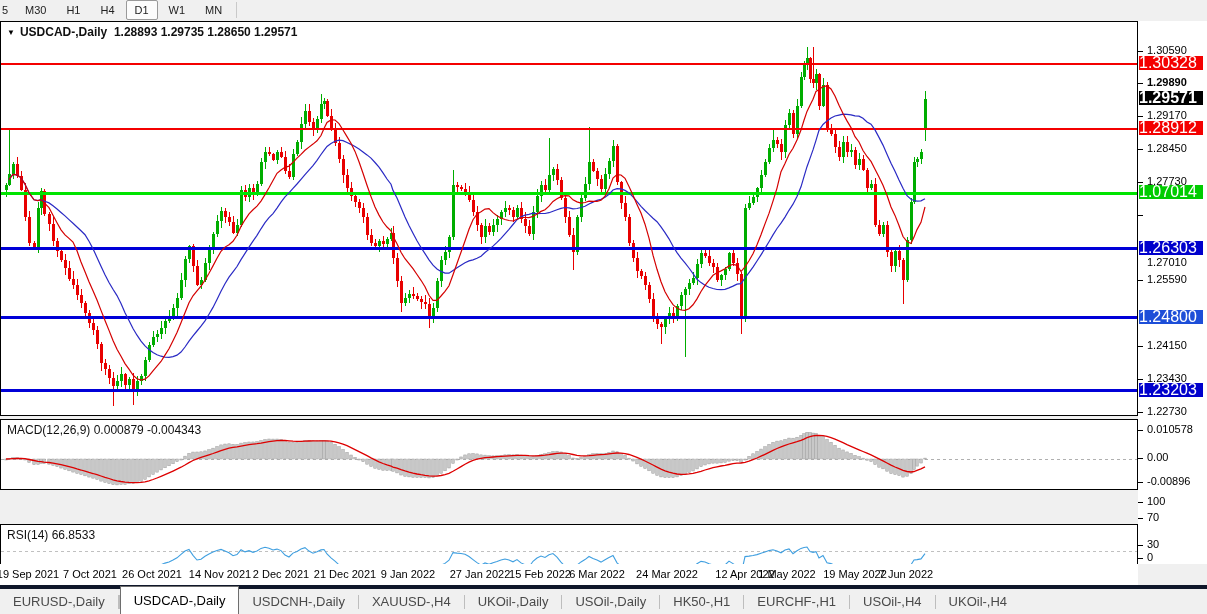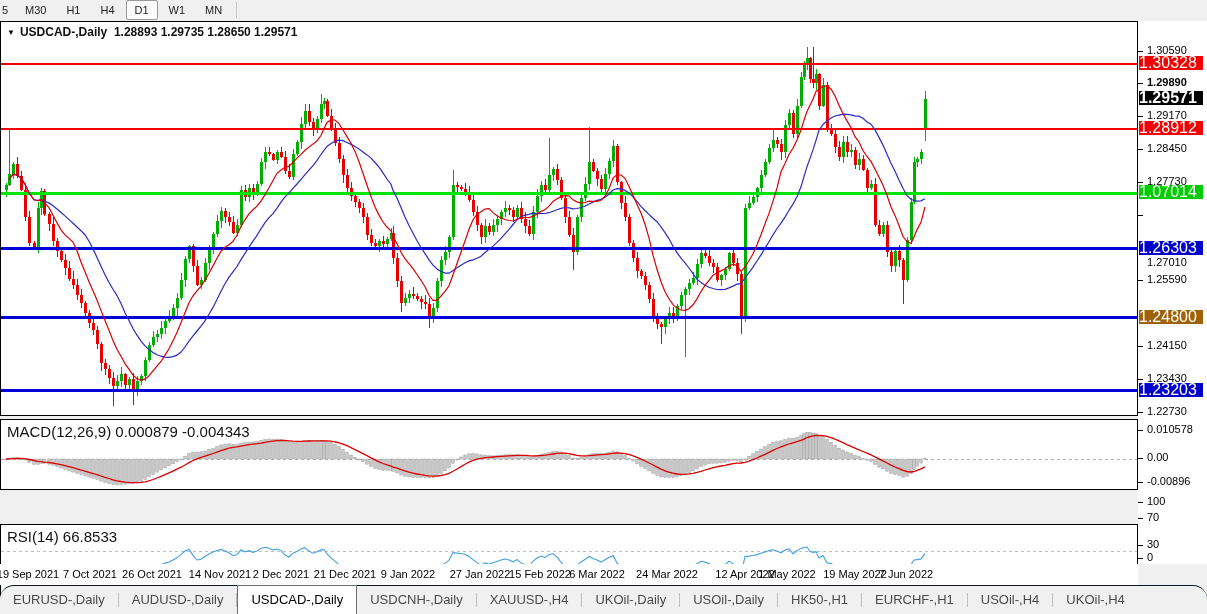--- a/index.html
+++ b/index.html
@@ -16,40 +16,40 @@
   .tf-btn.partial{width:9px;padding:0 2px 0 0;overflow:hidden;}
   .tb-sep{width:1px;height:16px;background:#c9c9c9;margin:0 4px;}
 
   
   .panel{position:absolute;left:0;background:#fff;border:1px solid #000;box-sizing:border-box;}
   #main-panel{top:21px;width:1138px;height:395px;}
   #macd-panel{top:419px;width:1138px;height:71px;}
   #rsi-panel {top:492px;width:1138px;height:72px;margin-top:32px;}
   .panel svg{position:absolute;left:0;top:0;}
 
-  .panel-label{position:absolute;left:6px;top:3px;font-size:15px;color:#111;
+  .panel-label{position:absolute;left:6px;top:3px;font-size:12px;color:#111;
                white-space:pre;z-index:5;}
   #chart-title{font-weight:700;font-size:12px;display:flex;align-items:center;gap:5px;}
   #chart-title .tri{font-size:8px;position:relative;top:0px;color:#000;}
 
   
   #axis-bg{position:absolute;left:1138px;top:21px;width:69px;height:543px;background:#fff;}
   .ax-label{position:absolute;left:9px;font-size:11px;color:#000;white-space:nowrap;}
   .ax-tick{position:absolute;left:0px;width:5px;height:1px;background:#000;}
   .badge{position:absolute;left:1px;width:64px;height:14px;font-size:16px;color:#fff;
          line-height:14px;box-sizing:border-box;white-space:nowrap;}
 
   
   #date-strip{position:absolute;left:0;top:564px;width:1138px;height:21px;background:#fff;}
   .date-label{position:absolute;top:4px;width:90px;margin-left:-45px;text-align:center;
               font-size:11px;color:#000;white-space:nowrap;}
 
   
   #tabbar{position:absolute;left:0;top:585px;width:1207px;height:29px;background:#f0f0f0;
-          border-top:1px solid #0f172a;box-sizing:border-box;display:flex;align-items:center;border-radius:14px;}
+          border-top:4px solid #0f172a;box-sizing:border-box;display:flex;align-items:center;}
   .tab{font-size:13px;color:#4a4a4a;padding:0 13px;height:26px;line-height:26px;
        white-space:nowrap;cursor:default;}
   .tab.active{background:#fff;color:#000;border:1px solid #6e6e6e;border-bottom:none;
               height:28px;line-height:27px;margin-top:-2px;position:relative;z-index:2;}
   .tab-sep{width:1px;height:14px;background:#bdbdbd;}
 </style>
 </head>
 <body>
 
 <div id="stage">
@@ -820,21 +820,21 @@
       <div class="ax-label" style="top: 318px;">1.24150</div>
       <div class="ax-tick" style="top: 358px;"></div>
       <div class="ax-label" style="top: 351px;">1.23430</div>
       <div class="ax-tick" style="top: 391px;"></div>
       <div class="ax-label" style="top: 384px;">1.22730</div>
       <div class="badge" style="top: 35px; background: rgb(244, 0, 0);">1.30328</div>
       <div class="badge" style="top: 70px; background: rgb(0, 0, 0); font-weight: bold;">1.29571</div>
       <div class="badge" style="top: 100px; background: rgb(244, 0, 0);">1.28912</div>
       <div class="badge" style="top: 164px; background: rgb(0, 204, 0);">1.07014</div>
       <div class="badge" style="top: 220px; background: rgb(0, 0, 204);">1.26303</div>
-      <div class="badge" style="top: 289px; background: #a16207;">1.24800</div>
+      <div class="badge" style="top: 289px; background: #1d4ed8;">1.24800</div>
       <div class="badge" style="top: 362px; background: rgb(0, 0, 204);">1.23203</div>
       <div class="ax-tick" style="top: 409px;"></div>
       <div class="ax-label" style="top: 402px;">0.010578</div>
       <div class="ax-tick" style="top: 437px;"></div>
       <div class="ax-label" style="top: 430px;">0.00</div>
       <div class="ax-tick" style="top: 461px;"></div>
       <div class="ax-label" style="top: 454px;">-0.00896</div>
       <div class="ax-tick" style="top: 481px;"></div>
       <div class="ax-label" style="top: 474px;">100</div>
       <div class="ax-tick" style="top: 497px;"></div>
@@ -859,21 +859,20 @@
       <div class="date-label" style="left: 667px;">24 Mar 2022</div>
       <div class="date-label" style="left: 727px; padding-left: 18px;">12 Apr 2022</div>
       <div class="date-label" style="left: 787px;">1 May 2022</div>
       <div class="date-label" style="left: 855px;">19 May 2022</div>
       <div class="date-label" style="left: 906px;">7 Jun 2022</div>
     </div>
 
   <div id="tabbar">
       <div class="tab">EURUSD-,Daily</div>
       <div class="tab-sep"></div>
-      <div class="tab">AUDUSD-,Daily</div>
       <div class="tab-sep"></div>
       <div class="tab active">USDCAD-,Daily</div>
       <div class="tab">USDCNH-,Daily</div>
       <div class="tab-sep"></div>
       <div class="tab">XAUUSD-,H4</div>
       <div class="tab-sep"></div>
       <div class="tab">UKOil-,Daily</div>
       <div class="tab-sep"></div>
       <div class="tab">USOil-,Daily</div>
       <div class="tab-sep"></div>

